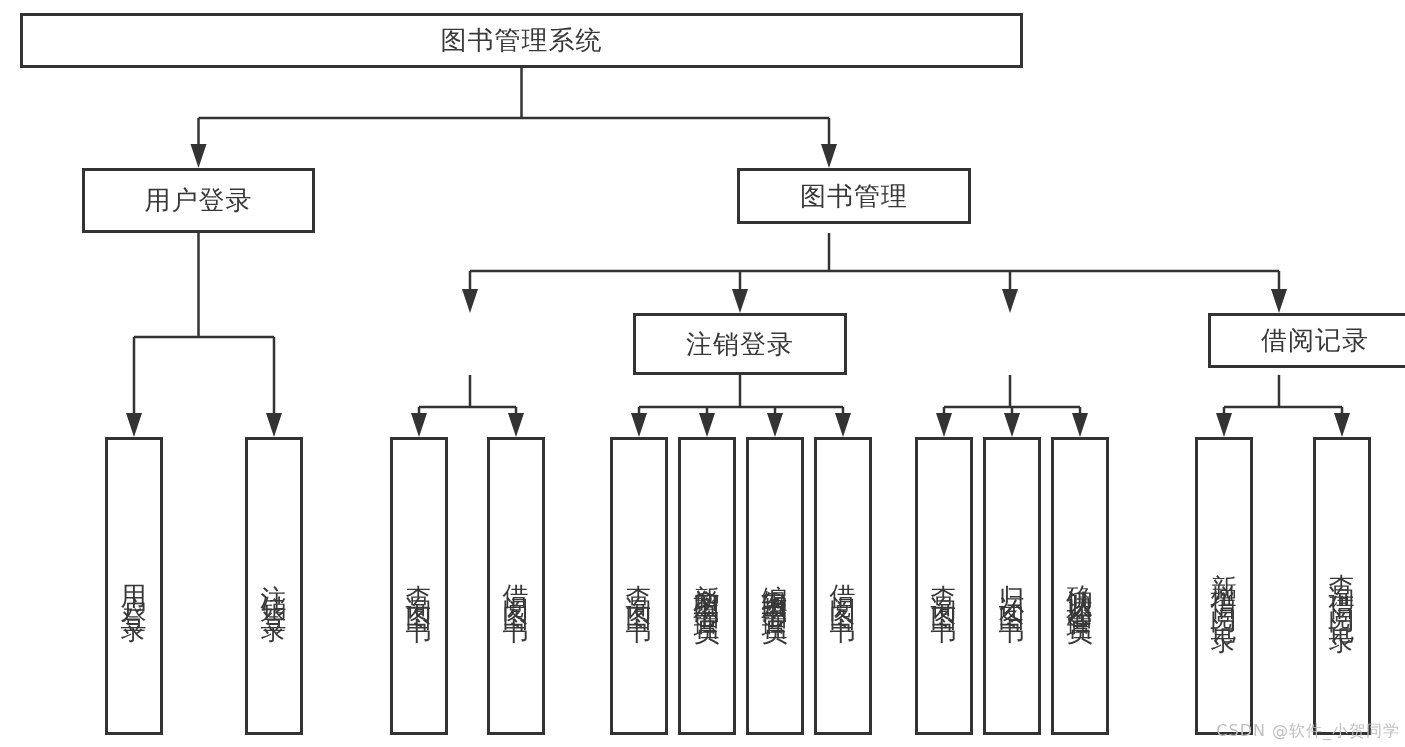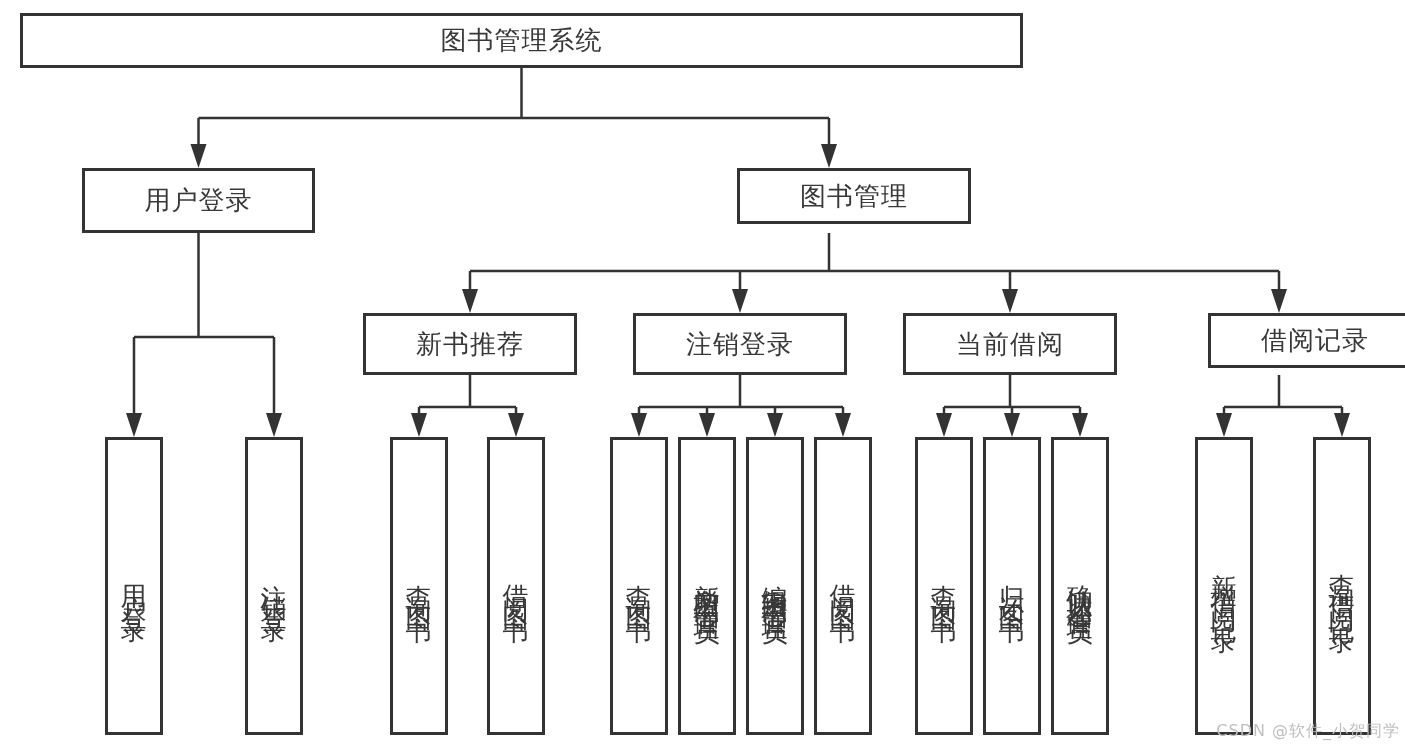--- a/index.html
+++ b/index.html
@@ -101,28 +101,22 @@
     <span class="hlabel">图书管理系统</span>
   </div>
 
   <div class="box" style="left:82px; top:168px; width:233px; height:65px;">
     <span class="hlabel">用户登录</span>
   </div>
   <div class="box" style="left:697px; top:168px; width:234px; height:56px;margin-left:40px;">
     <span class="hlabel">图书管理</span>
   </div>
 
-  <div class="box" style="left:363px; top:313px; width:214px; height:62px;">
-    <span class="hlabel">新书推荐</span>
-  </div>
   <div class="box" style="left:633px; top:313px; width:214px; height:62px;">
     <span class="hlabel">注销登录</span>
-  </div>
-  <div class="box" style="left:903px; top:313px; width:214px; height:62px;">
-    <span class="hlabel">当前借阅</span>
   </div>
   <div class="box" style="left:1208px; top:313px; width:214px; height:55px;text-align:right;">
     <span class="hlabel">借阅记录</span>
   </div>
 
   <div class="box leaf" style="left:105px; top:437px; width:58px; height:298px;">
     <span class="vlabel">用户登录</span>
   </div>
   <div class="box leaf" style="left:245px; top:437px; width:58px; height:298px;">
     <span class="vlabel">注销登录</span>

